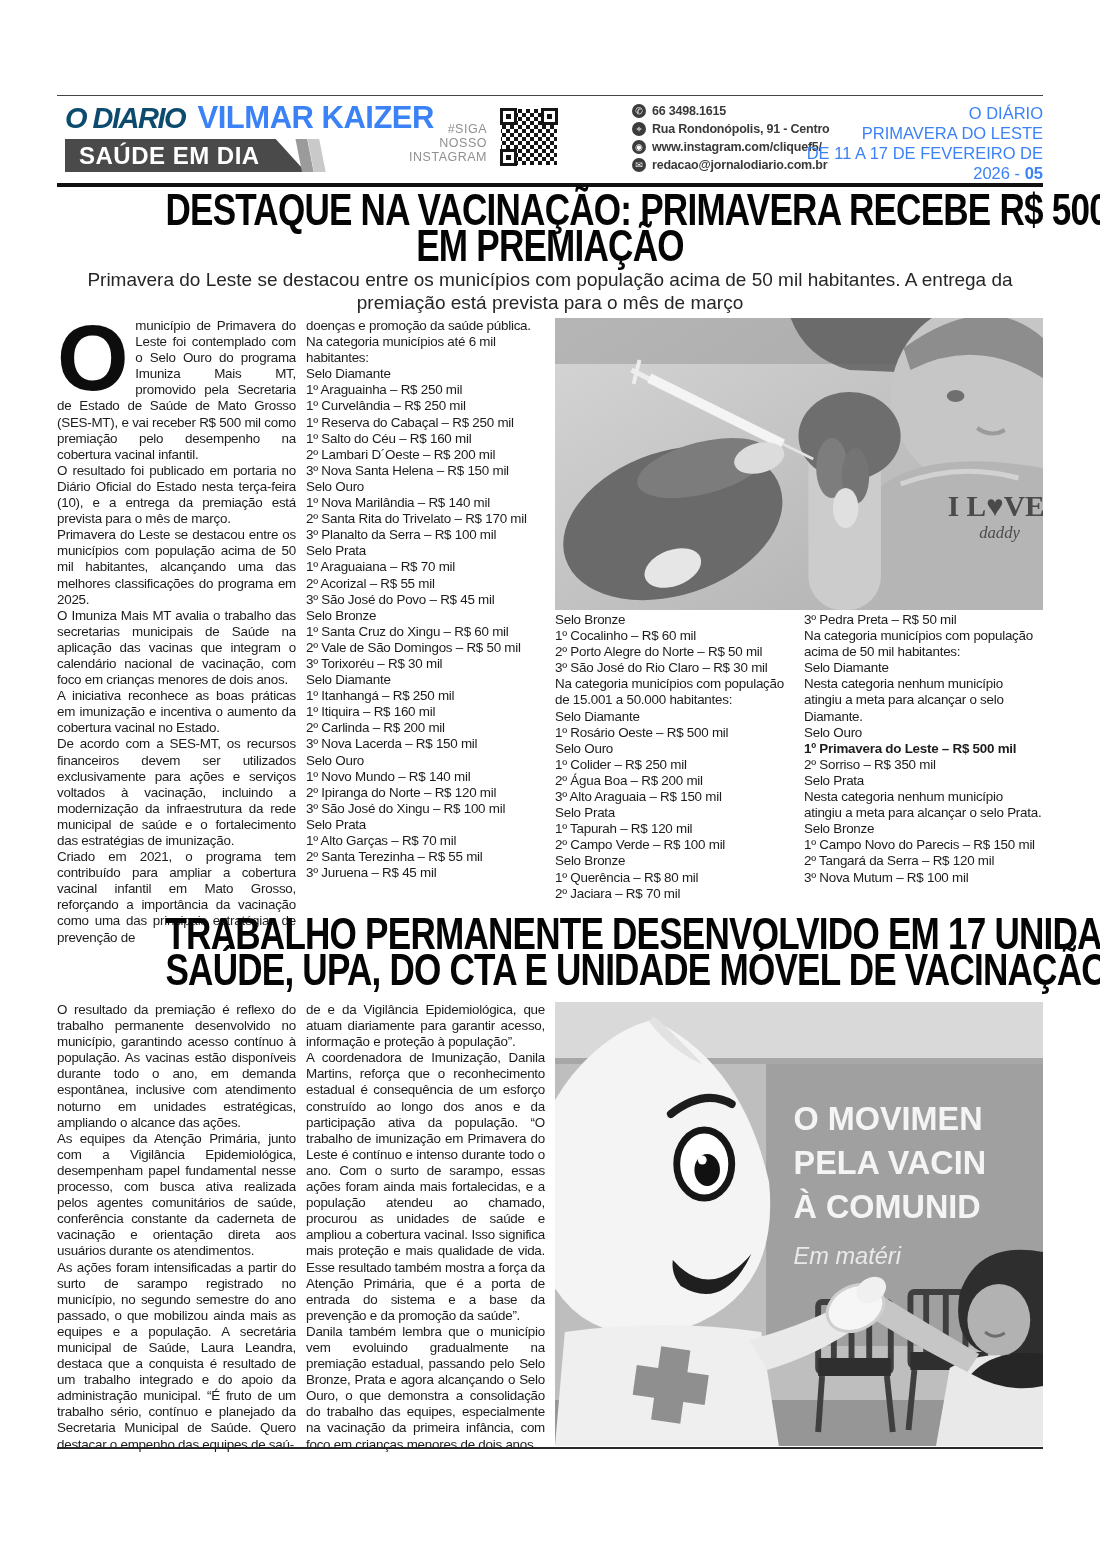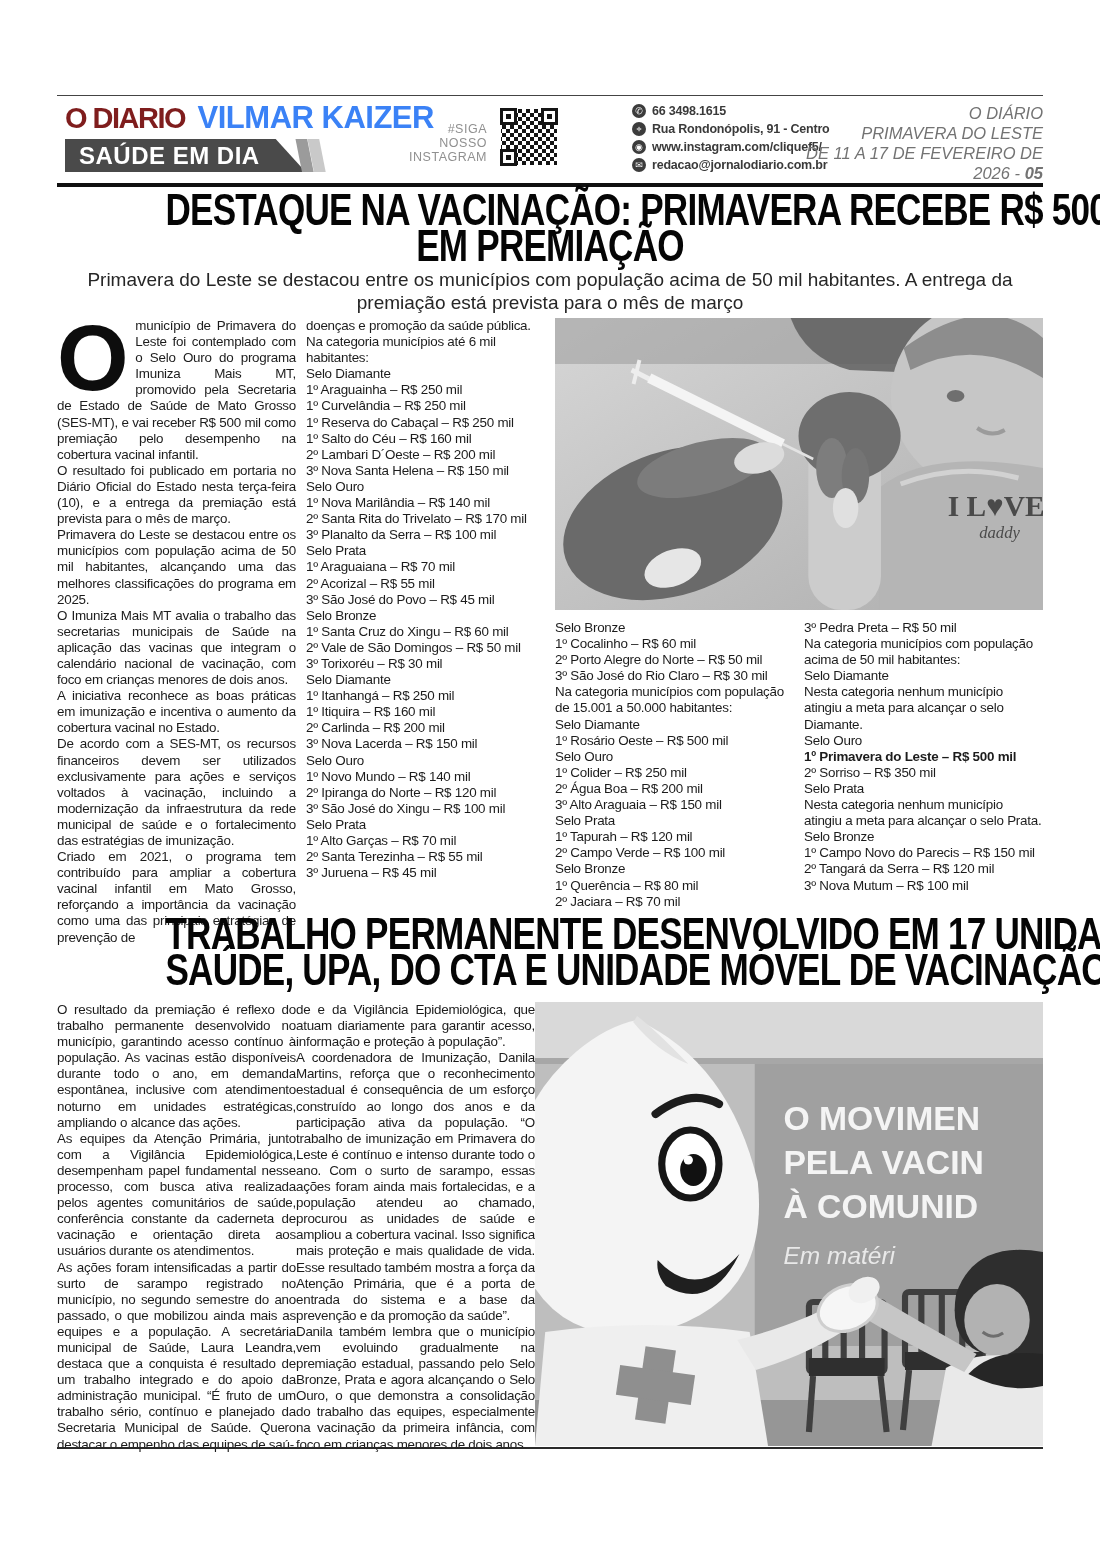--- a/index.html
+++ b/index.html
@@ -2,57 +2,57 @@
 <html lang="pt"><head>
 <meta charset="utf-8">
 <style>
   html,body{margin:0;padding:0;background:#e9e9e9;}
   .page{position:relative;width:1100px;height:1555px;margin:0 auto;background:#ffffff;
         font-family:"Liberation Sans", sans-serif;color:#1c1c1c;overflow:hidden;}
   
   .top-rule{position:absolute;top:95px;left:57px;right:57px;height:1px;background:#444;}
   .masthead{position:absolute;top:100px;left:57px;right:57px;height:83px;}
   .brand-row{position:absolute;left:8px;top:0;white-space:nowrap;}
-  .brand{display:inline-block;font-weight:bold;font-size:29px;letter-spacing:-1.5px;color:#7f1d1d;}
+  .brand{display:inline-block;font-weight:bold;font-size:29px;letter-spacing:-1.5px;color:#0c4a6e;font-style:italic;}
   .columnist{display:inline-block;font-weight:bold;font-size:31px;letter-spacing:-0.5px;color:#3b82f6;margin-left:8px;vertical-align:baseline;text-align:center;}
   .banner-wrap{position:absolute;left:8px;top:39px;height:33px;display:flex;align-items:stretch;}
   .banner-main{background:#4a4a4a;color:#fff;font-weight:bold;font-size:24px;letter-spacing:0.5px;
                padding:3px 46px 3px 14px;clip-path:polygon(0 0,calc(100% - 30px) 0,100% 100%,0 100%);}
   .banner-accent{width:26px;margin-left:-18px;clip-path:polygon(30% 0,75% 0,100% 100%,55% 100%);}
   .accent-mid{background:#9b9b9b;}
   .accent-light{background:#c9c9c9;margin-left:-14px;}
   .siga{position:absolute;left:330px;top:22px;width:100px;text-align:right;color:#909090;
         font-weight:normal;font-size:12.5px;line-height:14px;letter-spacing:0.5px;}
   .qr{position:absolute;left:441px;top:5px;width:62px;height:64px;}
   .contacts{position:absolute;left:575px;top:4px;width:250px;}
   .contact-row{display:flex;align-items:center;margin-bottom:4px;}
   .contact-icon{width:14px;height:14px;border-radius:50%;background:#3c3c3c;color:#fff;font-size:9px;
                 line-height:14px;text-align:center;margin-right:6px;flex:none;}
   .contact-text{font-size:12.5px;font-weight:bold;color:#3a3a3a;letter-spacing:-0.2px;}
-  .edition{position:absolute;right:0;top:3px;text-align:right;font-size:16.5px;line-height:20px;color:#737373;font-style:italic;}
+  .edition{position:absolute;right:0;top:3px;text-align:right;font-size:16.5px;line-height:20px;color:#3b82f6;}
   .edition .pgnum{font-weight:bold;}
   .black-rule{position:absolute;top:183px;left:57px;right:57px;height:4px;background:#101010;}
   
   .headline{position:absolute;left:57px;right:57px;text-align:center;}
   .headline .hl-line{display:block;font-weight:bold;font-size:45px;line-height:36px;letter-spacing:-1px;
                      color:#050505;white-space:nowrap;transform:scaleX(0.78);transform-origin:center;}
   .h1{top:192px;}
   .h2{top:916px;}
   .subhead{position:absolute;top:268px;left:75px;right:75px;text-align:center;font-size:19px;
            line-height:23px;color:#262626;}
   
   .article1-body{position:absolute;top:318px;left:57px;right:57px;display:flex;gap:10px;}
-  .article2-body{position:absolute;top:1002px;left:57px;right:57px;display:flex;}
+  .article2-body{position:absolute;top:1002px;left:57px;right:57px;display:flex;gap:10px;}
   .tcol{width:239px;flex:none;}
   .para{margin:0;font-size:13.4px;line-height:16.1px;letter-spacing:-0.25px;text-align:justify;color:#1c1c1c;}
   .line{margin:0;font-size:13.4px;line-height:16.1px;letter-spacing:-0.25px;text-align:left;color:#1c1c1c;}
   .line.bold{font-weight:bold;}
   .dropcap{float:left;font-weight:bold;font-size:92px;line-height:72px;padding:4px 7px 0 0;color:#0d0d0d;}
   .right-half{flex:1;display:flex;flex-direction:column;}
-  .photo1{width:100%;height:292px;margin-bottom:10px;background:#0f766e;}
+  .photo1{width:100%;height:292px;margin-bottom:2px;background:#0f766e;}
   .right-cols{display:flex;gap:10px;}
   .right-cols .rcol{flex:1;}
   .photo2{flex:1;height:444px;background:#8b5cf6;}
   .photo1 svg,.photo2 svg{display:block;width:100%;height:100%;}
   .bottom-rule{position:absolute;top:1447px;left:57px;right:57px;height:2px;background:#2a2a2a;}
 </style>
 </head>
 <body>
 
 <div class="page">

